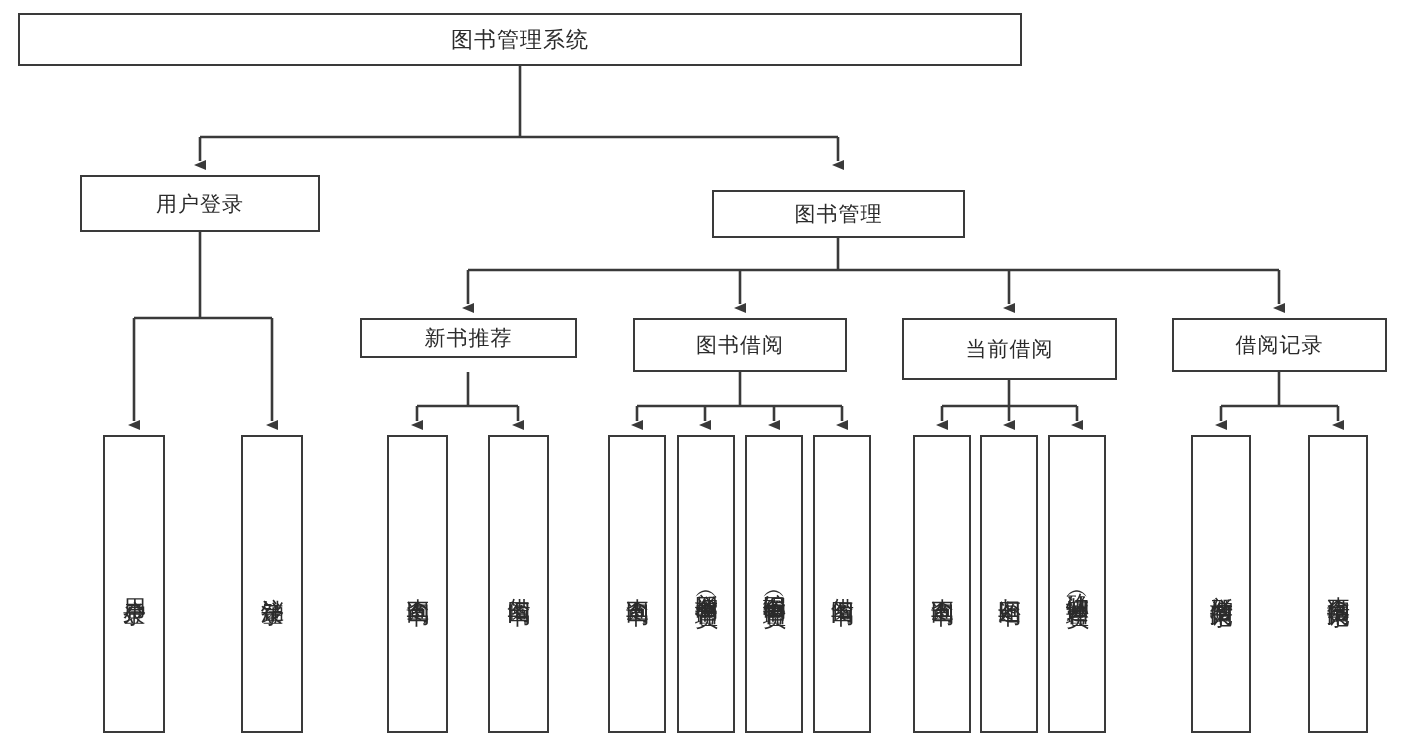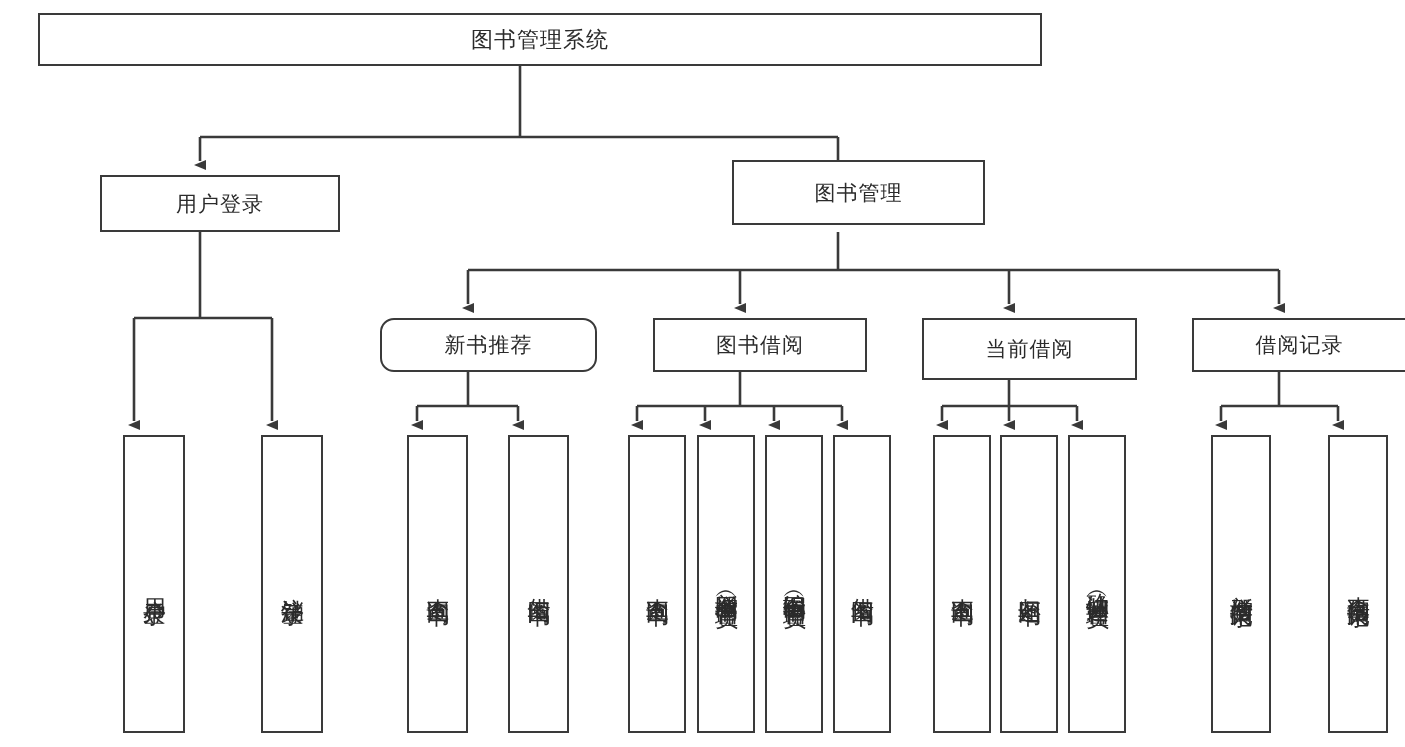--- a/index.html
+++ b/index.html
@@ -28,21 +28,20 @@
   }
   .node {
     position: absolute;
     box-sizing: border-box;
     border: 2px solid #3a3a3a;
     background: #ffffff;
     display: flex;
     align-items: center;
     justify-content: center;
     color: #2b2b2b;
-    margin-left: 20px;
   }
   .node.h {
     font-size: 21px;
     letter-spacing: 1px;
   }
   .node.h .lbl {
     white-space: nowrap;
   }
   .node.root {
     font-size: 22px;
@@ -124,25 +123,25 @@
     </g>
   </svg>
 
   <div class="node h root" style="left:18px; top:13px; width:1004px; height:53px;">
     <span class="lbl">图书管理系统</span>
   </div>
 
   <div class="node h" style="left:80px; top:175px; width:240px; height:57px;">
     <span class="lbl">用户登录</span>
   </div>
-  <div class="node h" style="left:712px; top:160px; width:253px; height:65px;">
+  <div class="node h" style="left:712px; top:190px; width:253px; height:48px;">
     <span class="lbl">图书管理</span>
   </div>
 
-  <div class="node h" style="left:360px; top:318px; width:217px; height:54px;border-radius:14px;">
+  <div class="node h" style="left:360px; top:318px; width:217px; height:40px;">
     <span class="lbl">新书推荐</span>
   </div>
   <div class="node h" style="left:633px; top:318px; width:214px; height:54px;justify-content:center;">
     <span class="lbl">图书借阅</span>
   </div>
   <div class="node h" style="left:902px; top:318px; width:215px; height:62px;">
     <span class="lbl">当前借阅</span>
   </div>
   <div class="node h" style="left:1172px; top:318px; width:215px; height:54px;">
     <span class="lbl">借阅记录</span>

